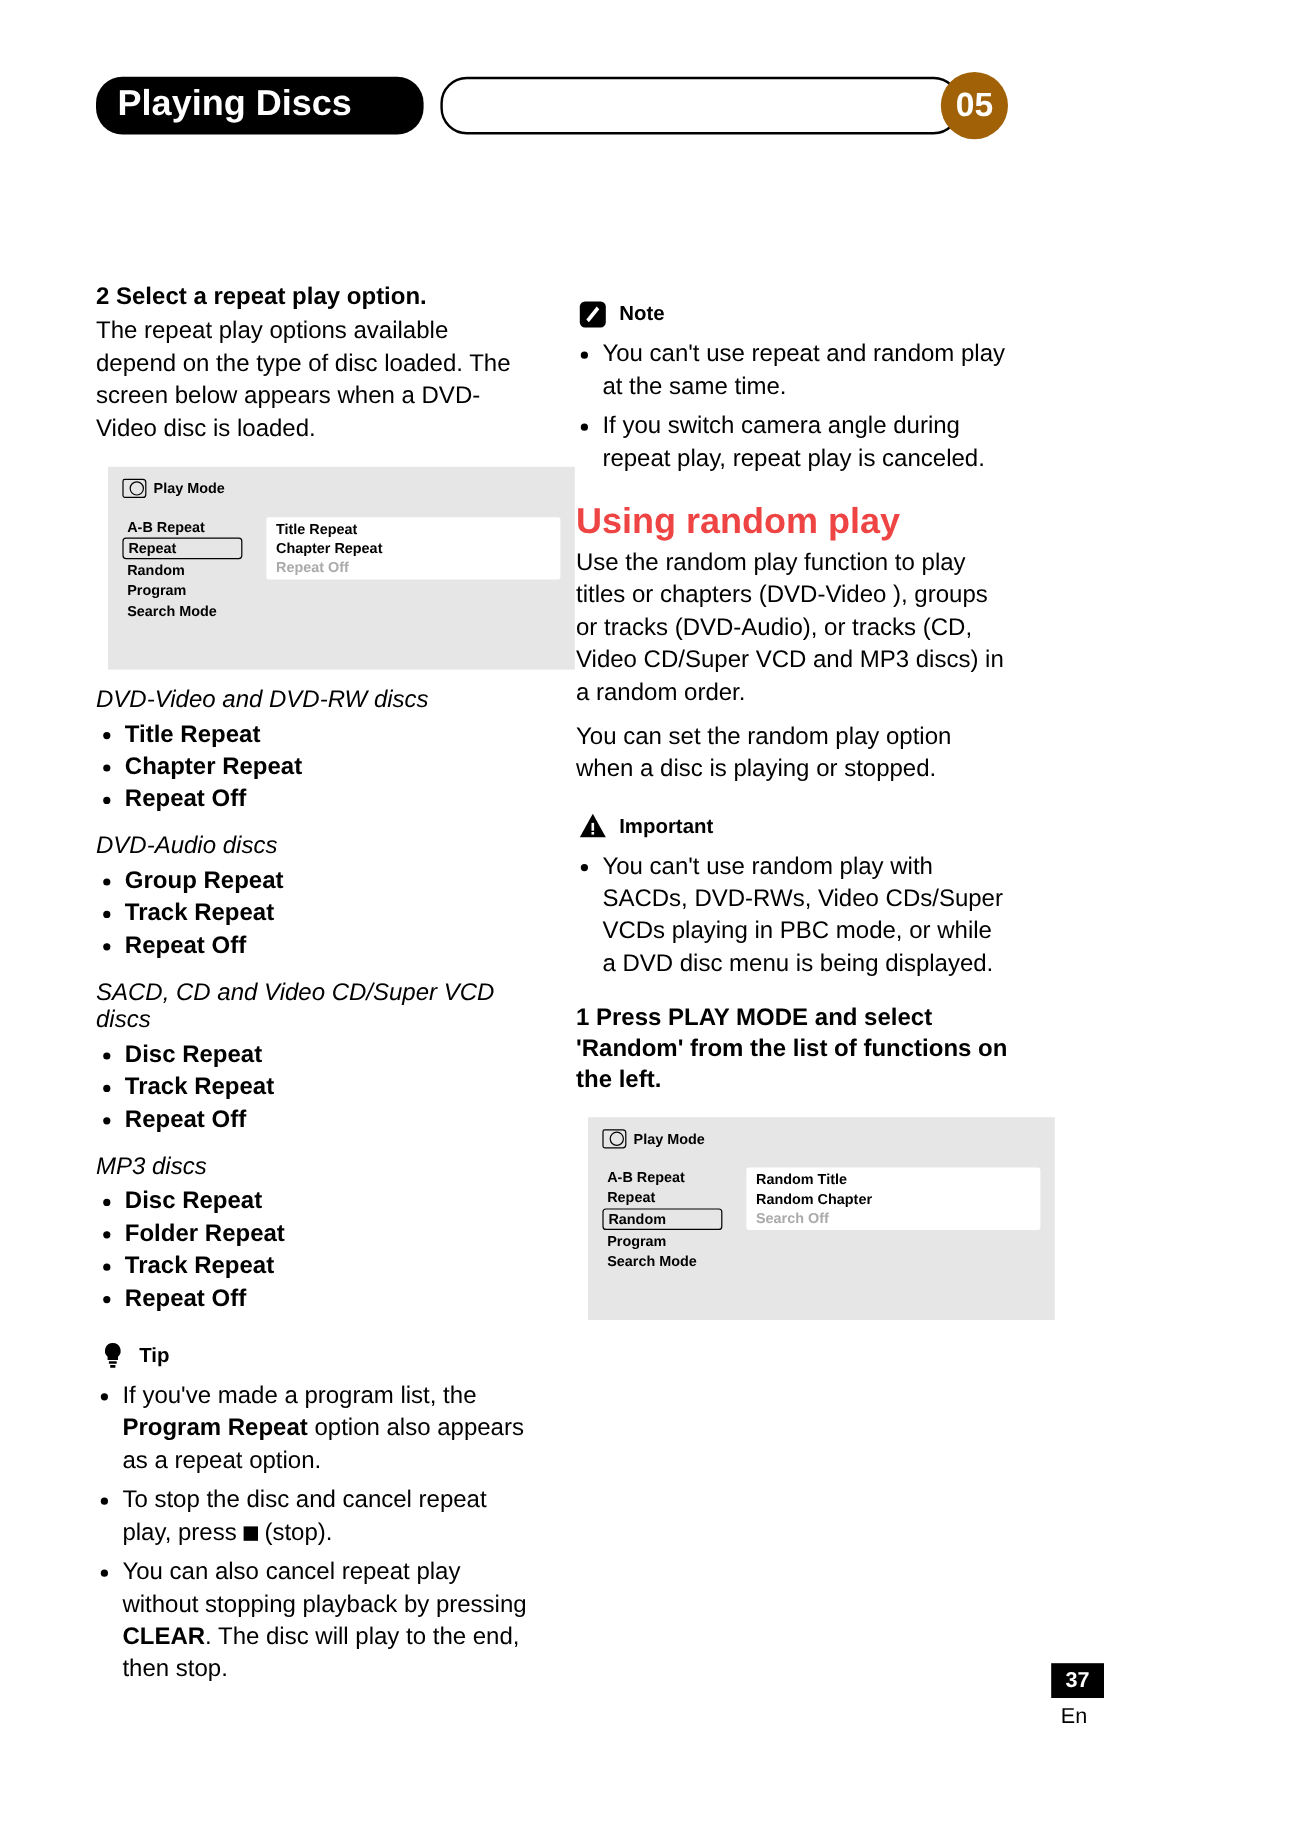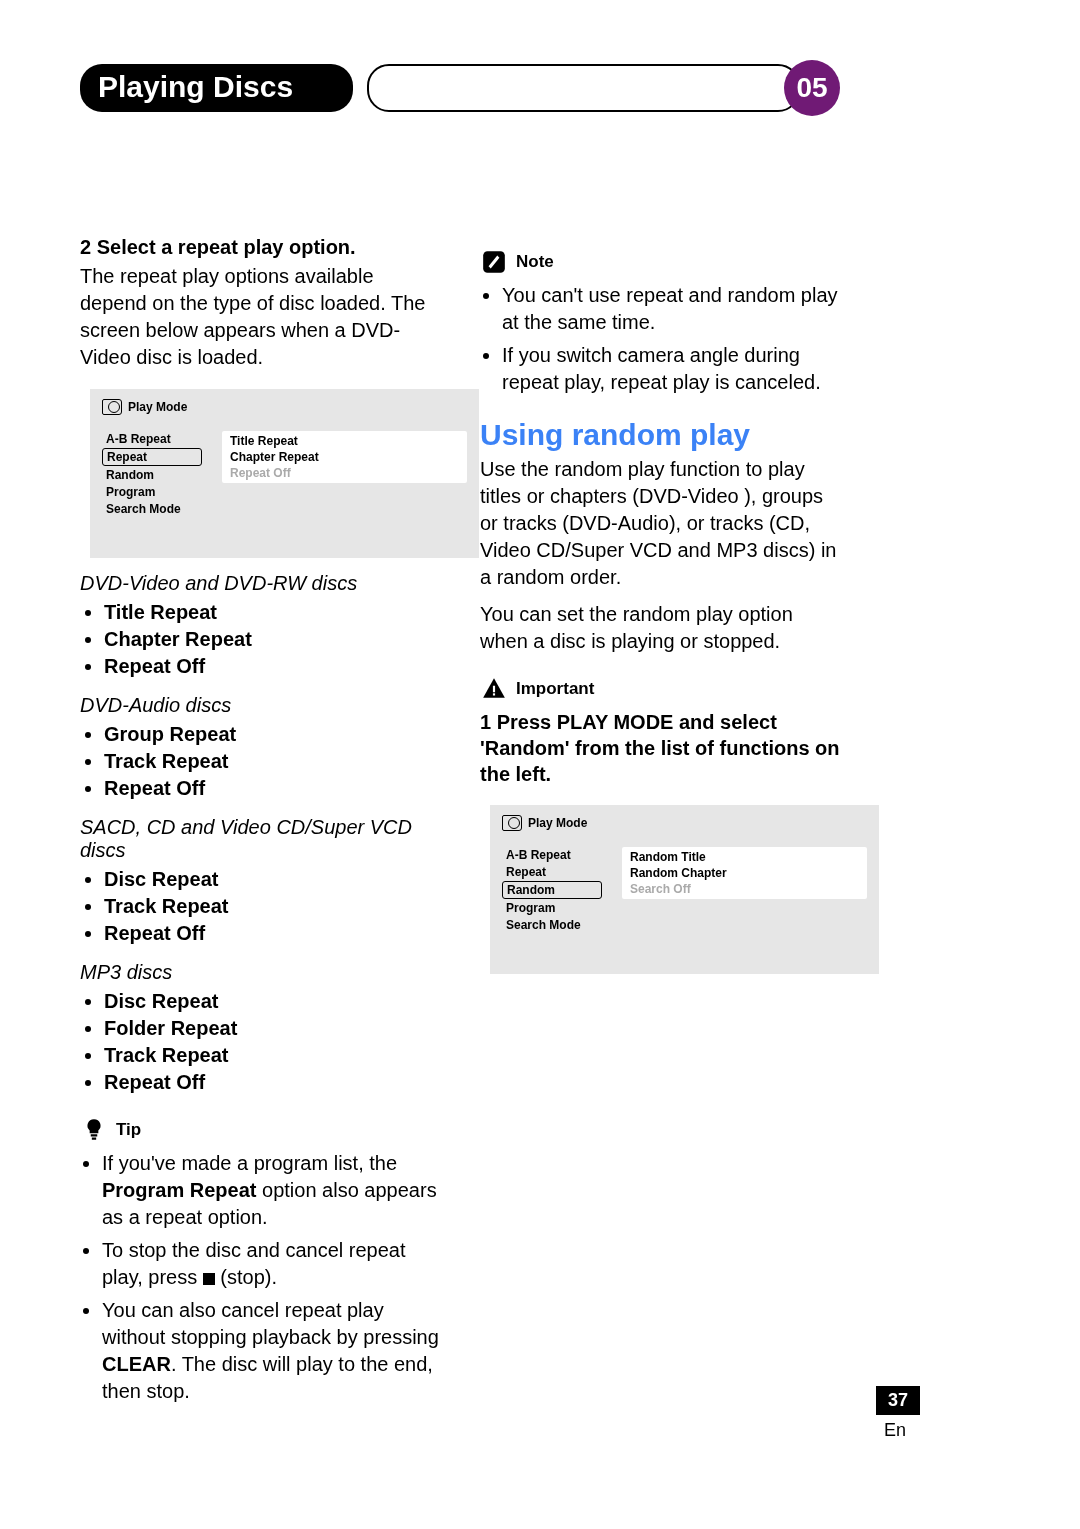--- a/index.html
+++ b/index.html
@@ -31,21 +31,21 @@
     border-radius: 22px;
     display: inline-block;
   }
   .header-spacer {
     flex: 1;
     height: 44px;
     border: 2px solid #000;
     border-radius: 22px;
   }
   .chapter-circle {
-    background: #701a75;
+    background: #a16207;
     color: #fff;
     font-weight: 700;
     font-size: 28px;
     width: 56px;
     height: 56px;
     border-radius: 50%;
     display: flex;
     align-items: center;
     justify-content: center;
     margin-left: -30px;
@@ -149,21 +149,21 @@
   }
   .screen .right-menu div {
     padding: 1px 0;
   }
   .screen .right-menu .dim {
     color: #aaa;
   }
   h2.section {
     font-size: 30px;
     font-weight: 700;
-    color: #3b82f6;
+    color: #ef4444;
     margin: 22px 0 4px 0;
   }
   .stop-square {
     display: inline-block;
     width: 12px;
     height: 12px;
     background: #000;
     vertical-align: -1px;
   }
   .page-num-box {
@@ -301,20 +301,23 @@
       <div class="callout-row">
         <span class="icon-box">
           <svg viewBox="0 0 24 24" width="26" height="26">
               <path d="M12 2L2 20h20L12 2z" fill="#000"></path>
               <rect x="11" y="9" width="2" height="6" fill="#fff"></rect>
               <rect x="11" y="16" width="2" height="2" fill="#fff"></rect>
             </svg>
         </span>
         <span class="label">Important</span>
       </div>
+      <ul class="bullets" id="important-list">
+          <li>You can't use random play with SACDs, DVD-RWs, Video CDs/Super VCDs playing in PBC mode, or while  a DVD disc menu is being displayed.</li>
+        </ul>
 
       <p class="step-line" style="font-size:20px;line-height:1.3">1   Press PLAY MODE and select 'Random' from the list of functions on the left.</p>
 
       <div class="screen">
         <div class="title-row">
           <span class="disc-icon"></span>
           <span>Play Mode</span>
         </div>
         <div class="menu-area">
           <div class="left-menu" id="screen2-left">

